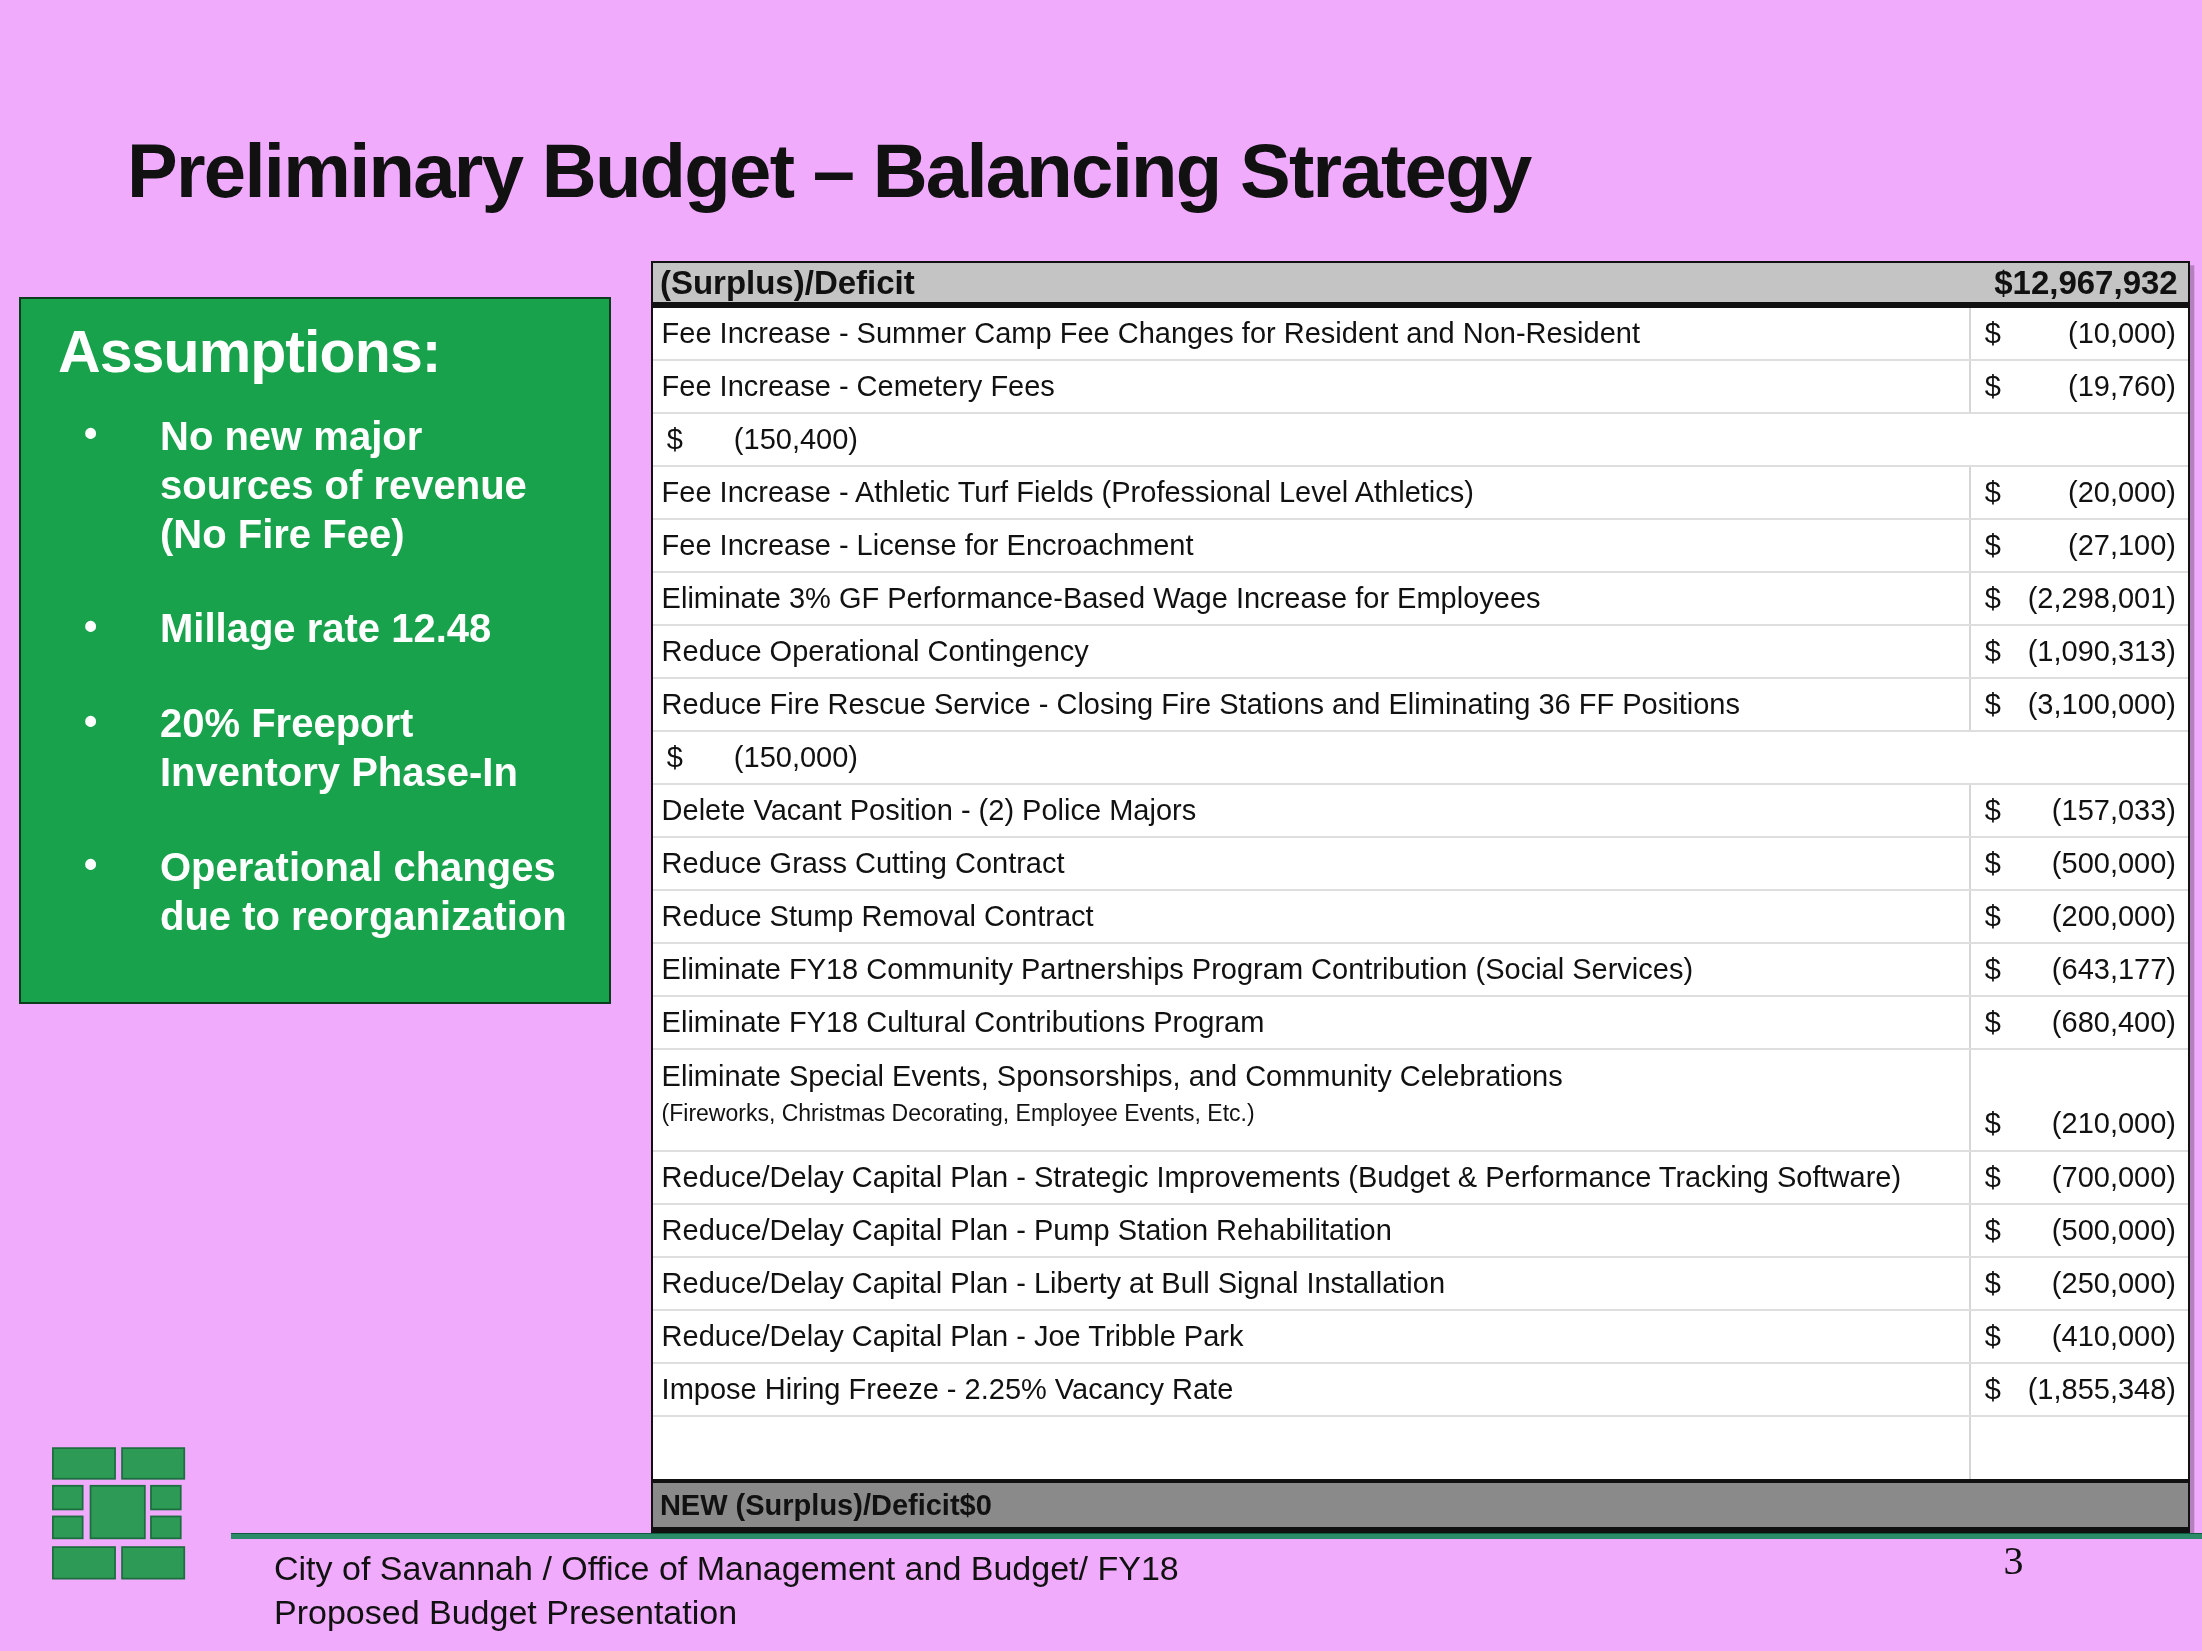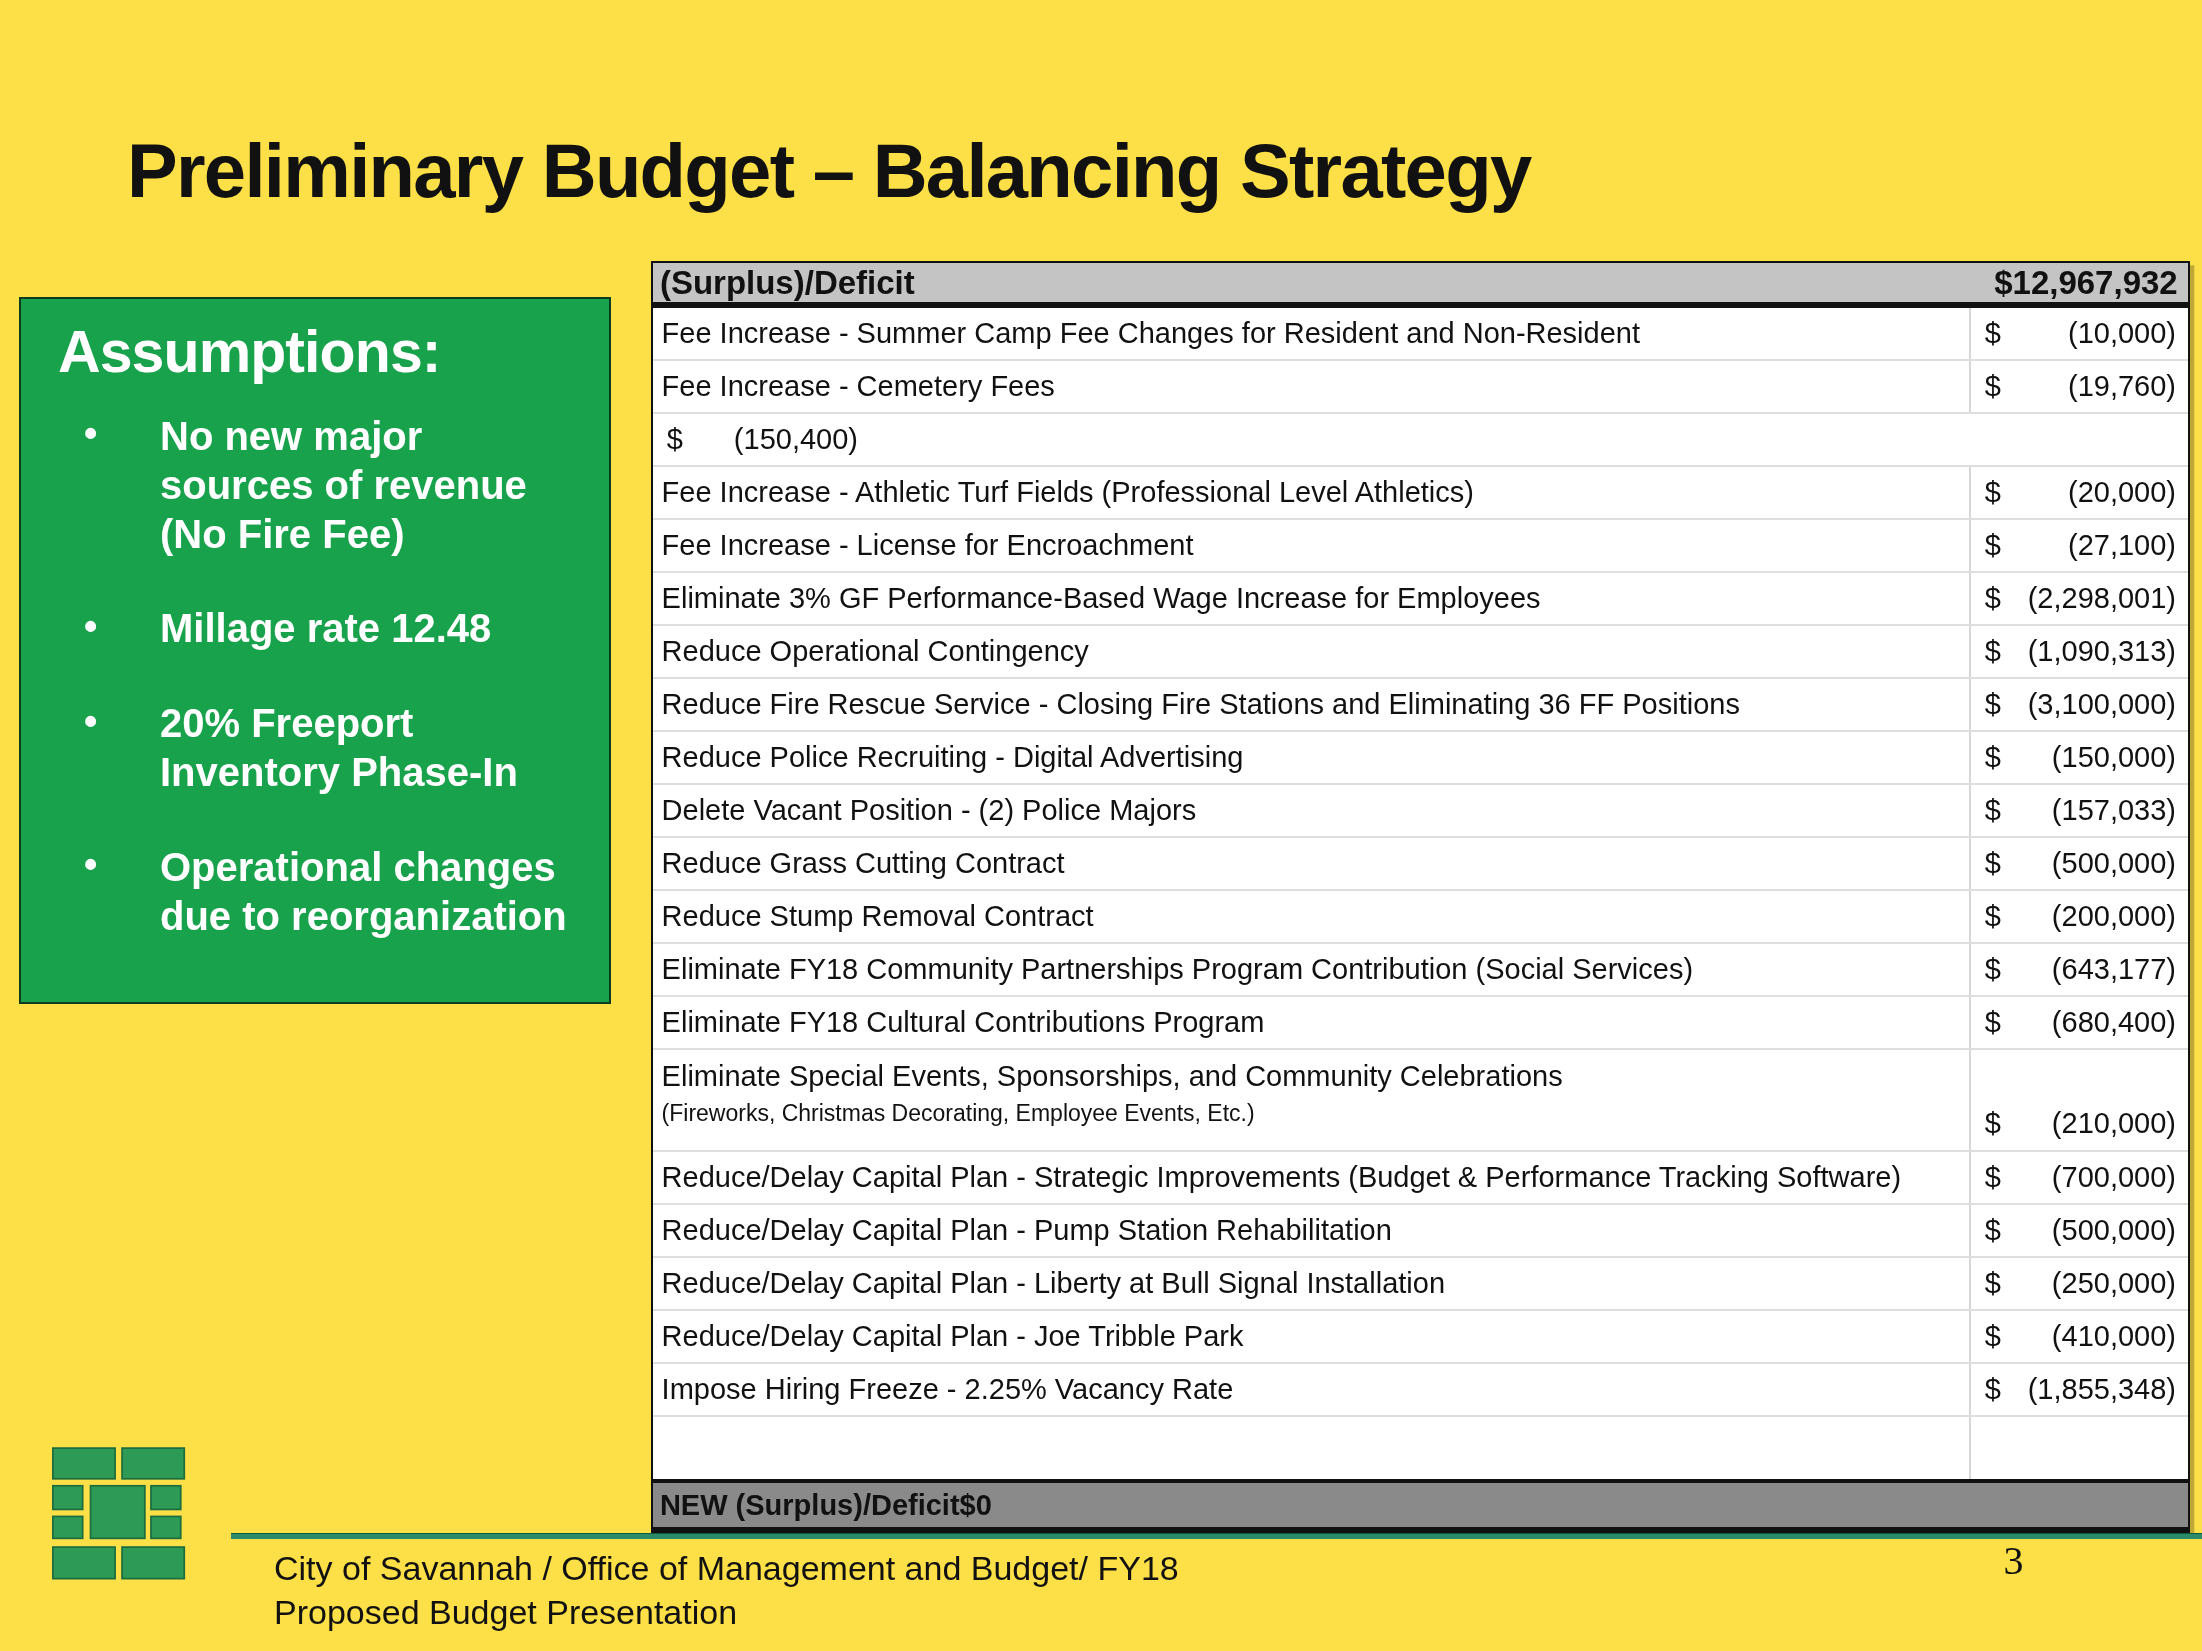--- a/index.html
+++ b/index.html
@@ -7,21 +7,21 @@
     --logo_green:#2D9B56;
     --logo_green_dark:#1C6E3E;
     --header_gray:#C4C4C4;
     --footer_row_gray:#8A8A8A;
     --line_green:#2B8A68;
     --divider_gray:#DEDEDE;
     --ink:#111111;
   }
   html,body{margin:0;padding:0;background:#ffffff;}
   body{width:2203px;height:1652px;font-family:"Liberation Sans",sans-serif;color:var(--ink);}
-  .slide{position:relative;width:2203px;height:1652px;background:#fde047;overflow:hidden;}
+  .slide{position:relative;width:2203px;height:1652px;background:#f0abfc;overflow:hidden;}
 
   .title{position:absolute;left:127px;top:127px;font-size:76px;font-weight:700;letter-spacing:-1.7px;white-space:nowrap;}
 
   
   .assumptions{position:absolute;left:19px;top:297px;width:592px;height:707px;box-sizing:border-box;
     background:var(--green_box);border:2.6px solid #0d3b1e;color:#ffffff;padding:19px 37px;}
   .assumptions h2{margin:0 0 26px 0;font-size:59px;font-weight:700;letter-spacing:-0.9px;}
   .assumptions ul{list-style:none;margin:0;padding:0;font-size:40px;line-height:1.22;font-weight:600;}
   .assumptions li{position:relative;padding-left:102px;margin-bottom:46px;white-space:pre-line;}
   .assumptions li::before{content:"\2022";position:absolute;left:26px;top:-1.7px;font-size:38px;}
@@ -143,23 +143,20 @@
         <div class="trow">
     <div class="tlabel">
       <div class="main">Reduce Fire Rescue Service - Closing Fire Stations and Eliminating 36 FF Positions</div>
     </div>
     <div class="tvalue">
       <span class="cur">$</span>
       <span class="amt">(3,100,000)</span>
     </div>
   </div>
         <div class="trow">
-    <div class="tlabel">
-      <div class="main">Reduce Police Recruiting - Digital Advertising</div>
-    </div>
     <div class="tvalue">
       <span class="cur">$</span>
       <span class="amt">(150,000)</span>
     </div>
   </div>
         <div class="trow">
     <div class="tlabel">
       <div class="main">Delete Vacant Position - (2) Police Majors</div>
     </div>
     <div class="tvalue">

